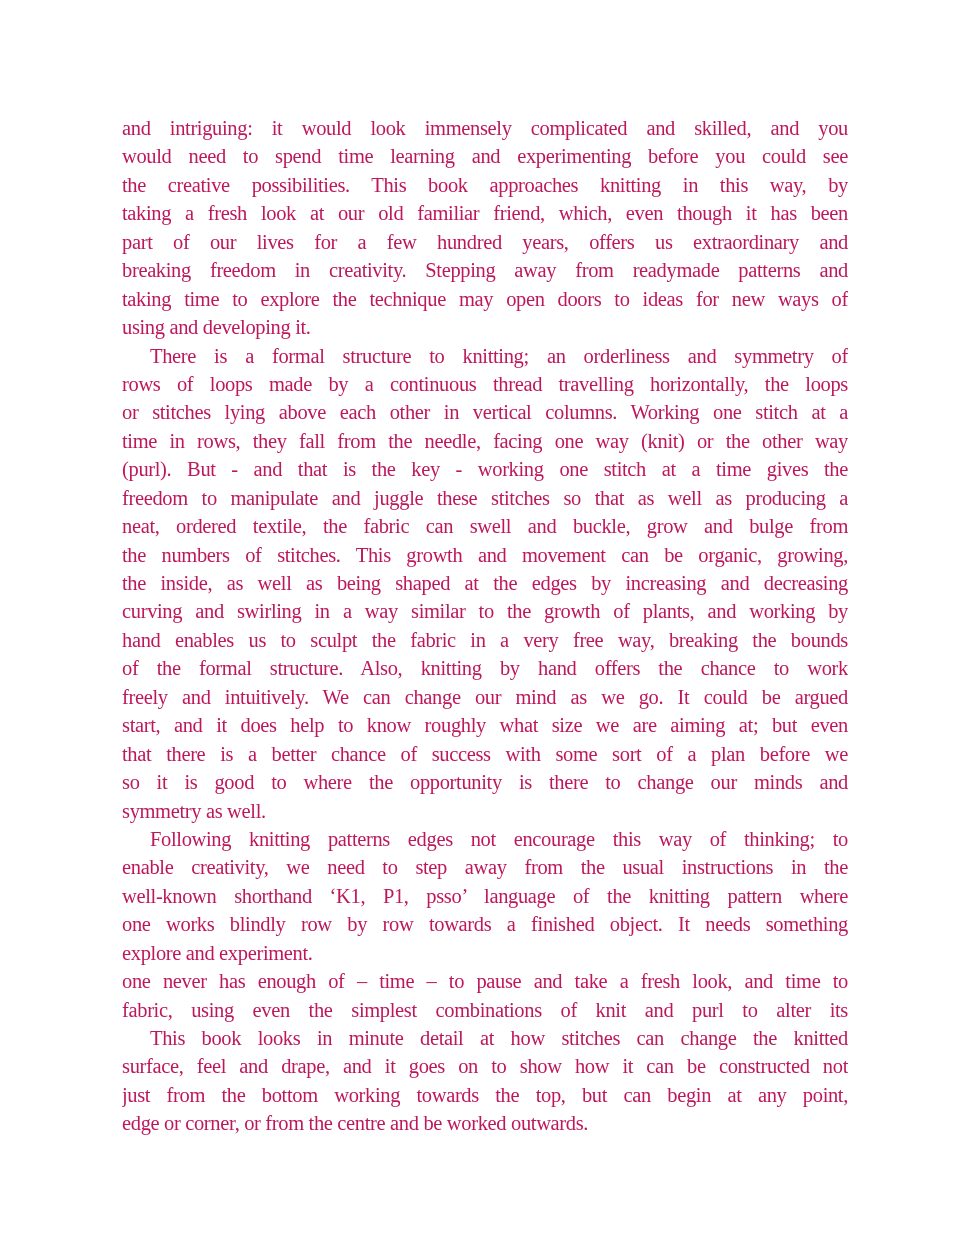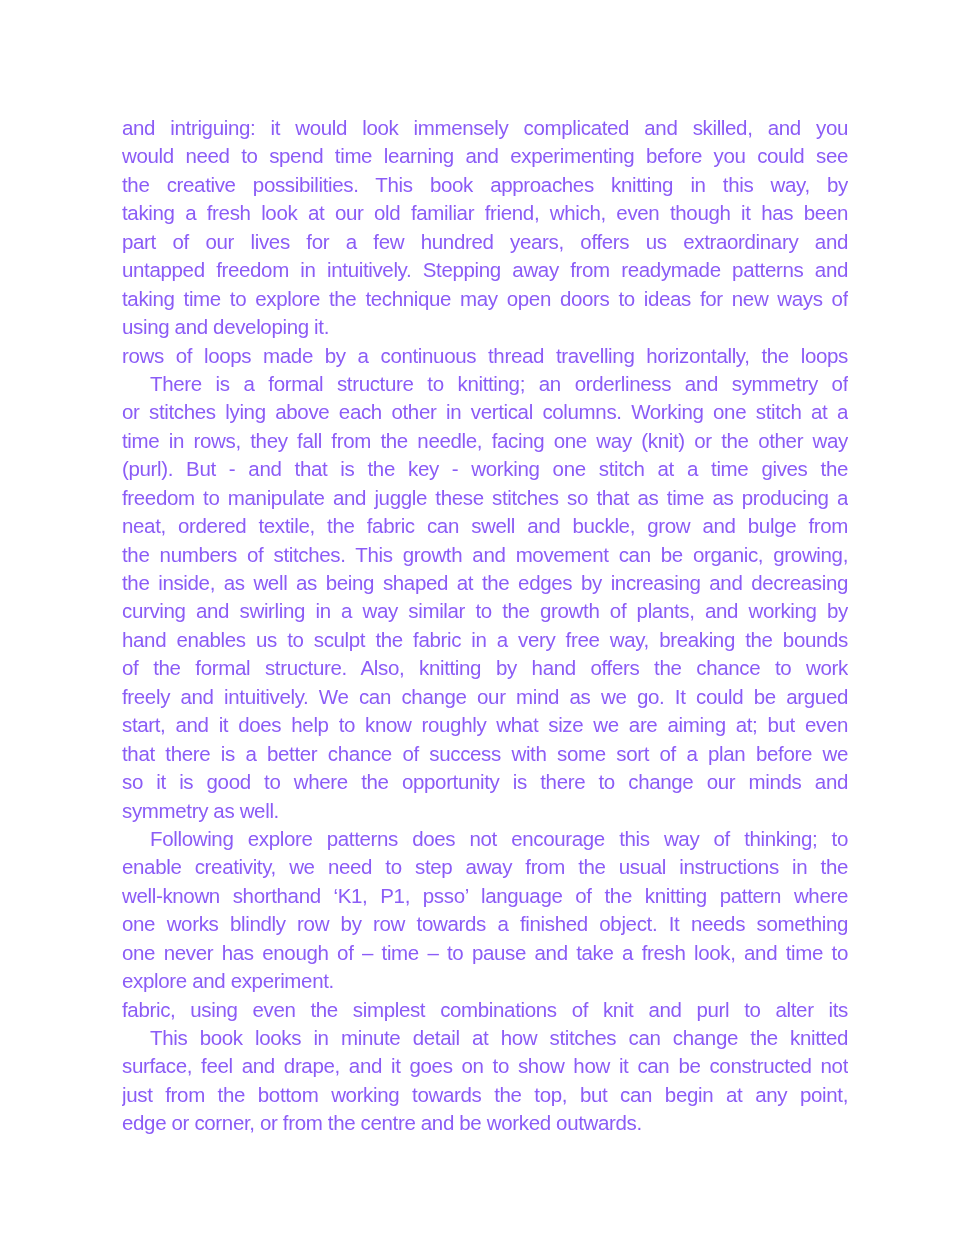--- a/index.html
+++ b/index.html
@@ -11,23 +11,23 @@
       width: 970px;
       height: 1255px;
       position: relative;
       overflow: hidden;
     }
     .page {
       position: absolute;
       left: 122px;
       top: 114px;
       width: 726px;
-      font-family: Liberation Sans, sans-serif;
+      font-family: Liberation Serif, serif;
       font-size: 20.5px;
-      color: #8b5cf6;
+      color: #be185d;
       letter-spacing: -0.35px;
     }
     .line {
       display: block;
       height: 28.45px;
       line-height: 28.45px;
       white-space: nowrap;
       text-align: justify;
       text-align-last: justify;
       overflow: hidden;
@@ -42,52 +42,52 @@
 </head>
 <body>
 
 <div class="page">
   <div>
     <span class="line">and intriguing: it would look immensely complicated and skilled, and you</span>
     <span class="line">would need to spend time learning and experimenting before you could see</span>
     <span class="line">the creative possibilities. This book approaches knitting in this way, by</span>
     <span class="line">taking a fresh look at our old familiar friend, which, even though it has been</span>
     <span class="line">part of our lives for a few hundred years, offers us extraordinary and</span>
-    <span class="line">untapped freedom in intuitively. Stepping away from readymade patterns and</span>
+    <span class="line">breaking freedom in creativity. Stepping away from readymade patterns and</span>
     <span class="line">taking time to explore the technique may open doors to ideas for new ways of</span>
     <span class="line last">using and developing it.</span>
   </div>
 
   <div>
+    <span class="line indent">There is a formal structure to knitting; an orderliness and symmetry of</span>
     <span class="line">rows of loops made by a continuous thread travelling horizontally, the loops</span>
-    <span class="line indent">There is a formal structure to knitting; an orderliness and symmetry of</span>
     <span class="line">or stitches lying above each other in vertical columns. Working one stitch at a</span>
     <span class="line">time in rows, they fall from the needle, facing one way (knit) or the other way</span>
     <span class="line">(purl). But - and that is the key - working one stitch at a time gives the</span>
-    <span class="line">freedom to manipulate and juggle these stitches so that as time as producing a</span>
+    <span class="line">freedom to manipulate and juggle these stitches so that as well as producing a</span>
     <span class="line">neat, ordered textile, the fabric can swell and buckle, grow and bulge from</span>
     <span class="line">the numbers of stitches. This growth and movement can be organic, growing,</span>
     <span class="line">the inside, as well as being shaped at the edges by increasing and decreasing</span>
     <span class="line">curving and swirling in a way similar to the growth of plants, and working by</span>
     <span class="line">hand enables us to sculpt the fabric in a very free way, breaking the bounds</span>
     <span class="line">of the formal structure. Also, knitting by hand offers the chance to work</span>
     <span class="line">freely and intuitively. We can change our mind as we go. It could be argued</span>
     <span class="line">start, and it does help to know roughly what size we are aiming at; but even</span>
     <span class="line">that there is a better chance of success with some sort of a plan before we</span>
     <span class="line">so it is good to where the opportunity is there to change our minds and</span>
     <span class="line last">symmetry as well.</span>
   </div>
 
   <div>
-    <span class="line indent">Following explore patterns does not encourage this way of thinking; to</span>
+    <span class="line indent">Following knitting patterns edges not encourage this way of thinking; to</span>
     <span class="line">enable creativity, we need to step away from the usual instructions in the</span>
     <span class="line">well-known shorthand ‘K1, P1, psso’ language of the knitting pattern where</span>
     <span class="line">one works blindly row by row towards a finished object. It needs something</span>
+    <span class="line last">explore and experiment.</span>
     <span class="line">one never has enough of – time – to pause and take a fresh look, and time to</span>
-    <span class="line last">explore and experiment.</span>
   </div>
 
   <div>
     <span class="line">fabric, using even the simplest combinations of knit and purl to alter its</span>
     <span class="line indent">This book looks in minute detail at how stitches can change the knitted</span>
     <span class="line">surface, feel and drape, and it goes on to show how it can be constructed not</span>
     <span class="line">just from the bottom working towards the top, but can begin at any point,</span>
     <span class="line last">edge or corner, or from the centre and be worked outwards.</span>
   </div>
 </div>

